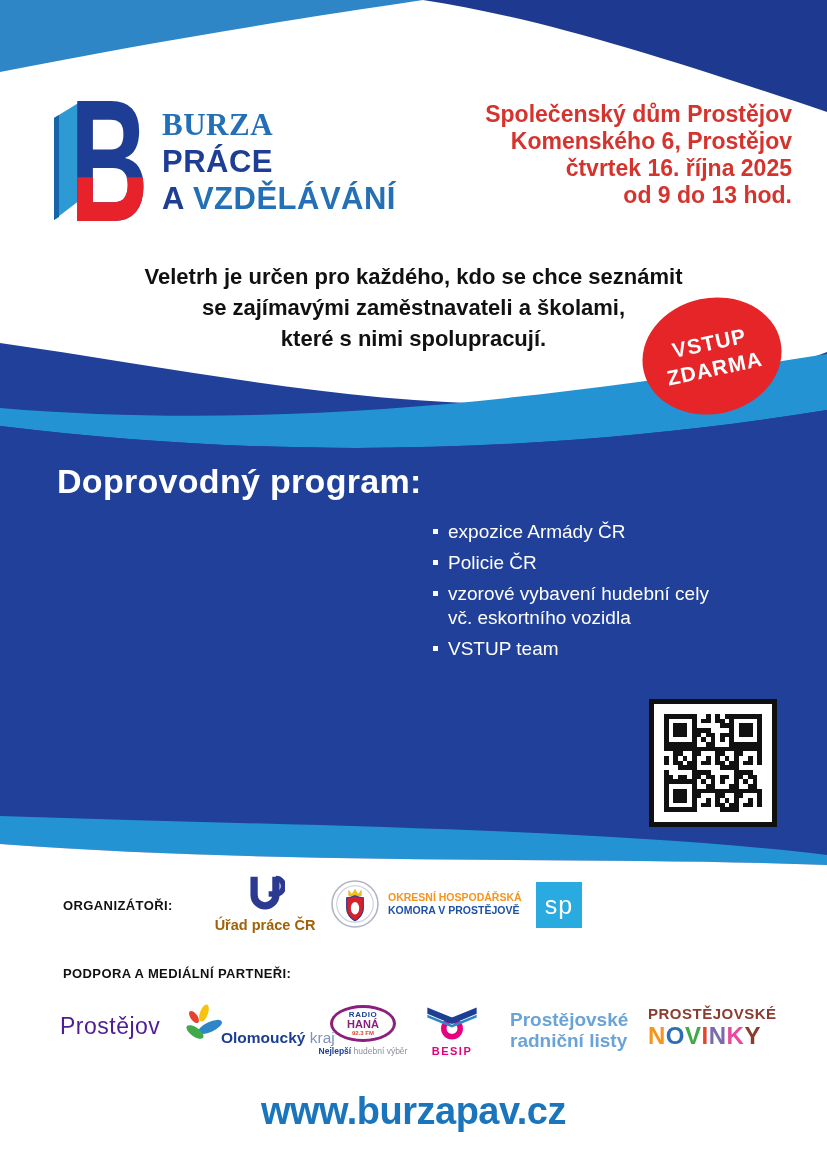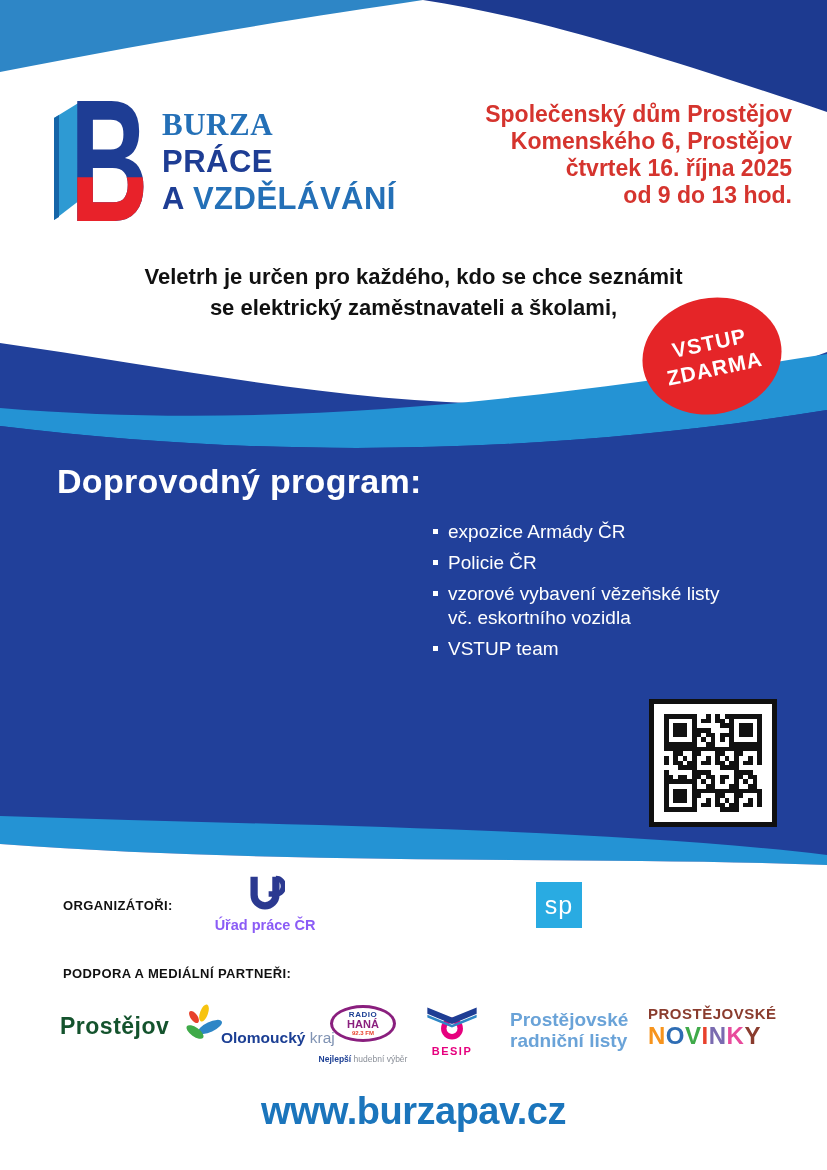--- a/index.html
+++ b/index.html
@@ -70,51 +70,51 @@
     grid-template-columns:repeat(21,1fr); grid-template-rows:repeat(21,1fr); }
   .qr-modules i { display:block; background:#111; }
 
   
   .sec-label { left:63px; z-index:2; color:#111; font-weight:700; font-size:13px;
     letter-spacing:.4px; }
   .org-label { top:898px; }
   .partner-label { top:966px; }
 
   .up-block { left:205px; top:872px; width:120px; z-index:2; text-align:center; }
-  .up-caption { margin-top:1px; color:#8b5cf6; font-weight:700; font-size:14.5px; }
+  .up-caption { margin-top:1px; color:#a16207; font-weight:700; font-size:14.5px; }
 
   .ohk-block { left:331px; top:880px; z-index:2; display:flex; }
   .ohk-text { margin-left:9px; padding-top:11px; font-weight:800; font-size:10.5px;
     line-height:13px; }
   .ohk-text .o1 { color:var(--orange); }
   .ohk-text .o2 { color:#1e50a5; }
 
   .sp-block { left:536px; top:882px; z-index:2; display:flex;flex-direction:column; }
   .sp-square { width:46px; height:46px; background:var(--sp-blue); color:#fff;
     display:flex; align-items:center; justify-content:center;
     font-size:25px; font-weight:400; letter-spacing:1px; }
   .sp-text { margin-left:10px; padding-top:7px; color:#3d6db7; font-weight:700;
     font-size:9.5px; line-height:11.5px; }
 
   
-  .prostejov { left:60px; top:1013px; z-index:2; color:#14532d; font-weight:700;
+  .prostejov { left:60px; top:1013px; z-index:2; color:#4c1d95; font-weight:400;
     font-size:23px; letter-spacing:.5px; }
   .olomoucky { left:183px; top:1002px; z-index:2; width:170px; height:52px; }
   .olomoucky .txt { position:absolute; left:38px; top:27px; font-size:15.5px;
     white-space:nowrap; }
   .olomoucky .b { color:#1c3f94; font-weight:800; }
   .olomoucky .r { color:#8093b3; font-weight:400; }
   .radio { left:318px; top:1005px; z-index:2; width:90px; text-align:center; }
   .radio-oval { width:66px; height:37px; margin:0 auto; background:#fff;
     border:3px solid #8a1f7e; border-radius:50%; display:flex; flex-direction:column;
     align-items:center; justify-content:center; line-height:1; }
   .radio-oval .r1 { font-size:8px; font-weight:800; color:#1c3f94; letter-spacing:.5px; }
   .radio-oval .r2 { font-size:11px; font-weight:800; color:#8a1f7e; }
   .radio-oval .r3 { font-size:6px; font-weight:700; color:#e8412c; }
-  .radio-caption { margin-top:12px; font-size:8.5px; white-space:nowrap; }
+  .radio-caption { margin-top:4px; font-size:8.5px; white-space:nowrap; }
   .radio-caption .b { color:#1c3f94; font-weight:700; }
   .radio-caption .r { color:#8a8f98; }
   .besip { left:422px; top:1002px; z-index:2; width:60px; text-align:center; }
   .besip-label { margin-top:1px; color:var(--besip-pink); font-weight:800;
     font-size:11px; letter-spacing:1.5px; }
   .listy { left:510px; top:1009px; z-index:2; color:#6aa3d8; font-weight:700;
     font-size:19px; line-height:21px; }
   .novinky { left:648px; top:1005px; z-index:2; }
   .novinky .top { color:#8a3c2e; font-weight:800; font-size:15px; letter-spacing:.5px; }
   .novinky .letters { font-weight:800; font-size:24px; line-height:27px; letter-spacing:.5px; }
@@ -163,41 +163,42 @@
 
   <div class="abs venue">
     <div>Společenský dům Prostějov</div>
     <div>Komenského 6, Prostějov</div>
     <div>čtvrtek 16. října 2025</div>
     <div>od 9 do 13 hod.</div>
   </div>
 
   <div class="abs intro">
     <div>Veletrh je určen pro každého, kdo se chce seznámit</div>
-    <div>se elektrický zaměstnavateli a školami,</div>
+    <div>se zajímavými zaměstnavateli a školami,</div>
+    <div>které s nimi spolupracují.</div>
   </div>
 
   <div class="abs badge">
     <div>VSTUP</div>
     <div>ZDARMA</div>
   </div>
 
   <div class="abs program-title">Doprovodný program:</div>
 
 
   <div class="abs program-col right">
     <ul>
       <li>
         <span class="b-line">expozice Armády ČR</span>
       </li>
       <li>
           <span class="b-line">Policie ČR</span>
       </li>
       <li>
-        <span class="b-line">vzorové vybavení vězeňské listy</span>
+        <span class="b-line">vzorové vybavení hudební cely</span>
           <span class="b-line">vč. eskortního vozidla</span>
       </li>
       <li>
         <span class="b-line">VSTUP team</span>
       </li>
     </ul>
   </div>
 
   <div class="abs qr">
     <div class="qr-modules">
@@ -464,20 +465,33 @@
   <div class="abs sec-label org-label">ORGANIZÁTOŘI:</div>
 
   <div class="abs up-block">
     <svg width="40" height="44" viewBox="0 0 44 46" style="margin:0 auto">
       <path d="M10,4 V24 a12,12 0 0 0 24,0 V4" fill="none" stroke="#2b3990" stroke-width="8"></path>
       <path d="M34,6 c11,0 11,17 0,17 h-8" fill="none" stroke="#2b3990" stroke-width="6"></path>
     </svg>
     <div class="up-caption">Úřad práce ČR</div>
   </div>
 
+  <div class="abs ohk-block">
+    <svg width="48" height="48" viewBox="0 0 46 46">
+      <circle cx="23" cy="23" r="22" fill="#ffffff" stroke="#b0b4c4" stroke-width="1.5"></circle>
+      <circle cx="23" cy="23" r="17.5" fill="none" stroke="#c7ccd9" stroke-width="1"></circle>
+      <path d="M17,10 l3,4 3,-5 3,5 3,-4 v5 h-12 Z" fill="#f7c30f" stroke="#caa10e" stroke-width="0.5"></path>
+      <path d="M23,15 c5,2 8,2 8,2 v10 c0,8 -8,12 -8,12 s-8,-4 -8,-12 v-10 c0,0 3,0 8,-2 Z" fill="#d6212a" stroke="#26388c" stroke-width="1"></path>
+      <ellipse cx="23" cy="27" rx="4" ry="6" fill="#ffffff"></ellipse>
+    </svg>
+    <div class="ohk-text">
+      <div class="o1">OKRESNÍ HOSPODÁŘSKÁ</div>
+      <div class="o2">KOMORA V PROSTĚJOVĚ</div>
+    </div>
+  </div>
 
   <div class="abs sp-block">
     <div class="sp-square">sp</div>
   </div>
 
   <div class="abs sec-label partner-label">PODPORA A MEDIÁLNÍ PARTNEŘI:</div>
 
   <div class="abs prostejov">Prostějov</div>
 
   <div class="abs olomoucky">

